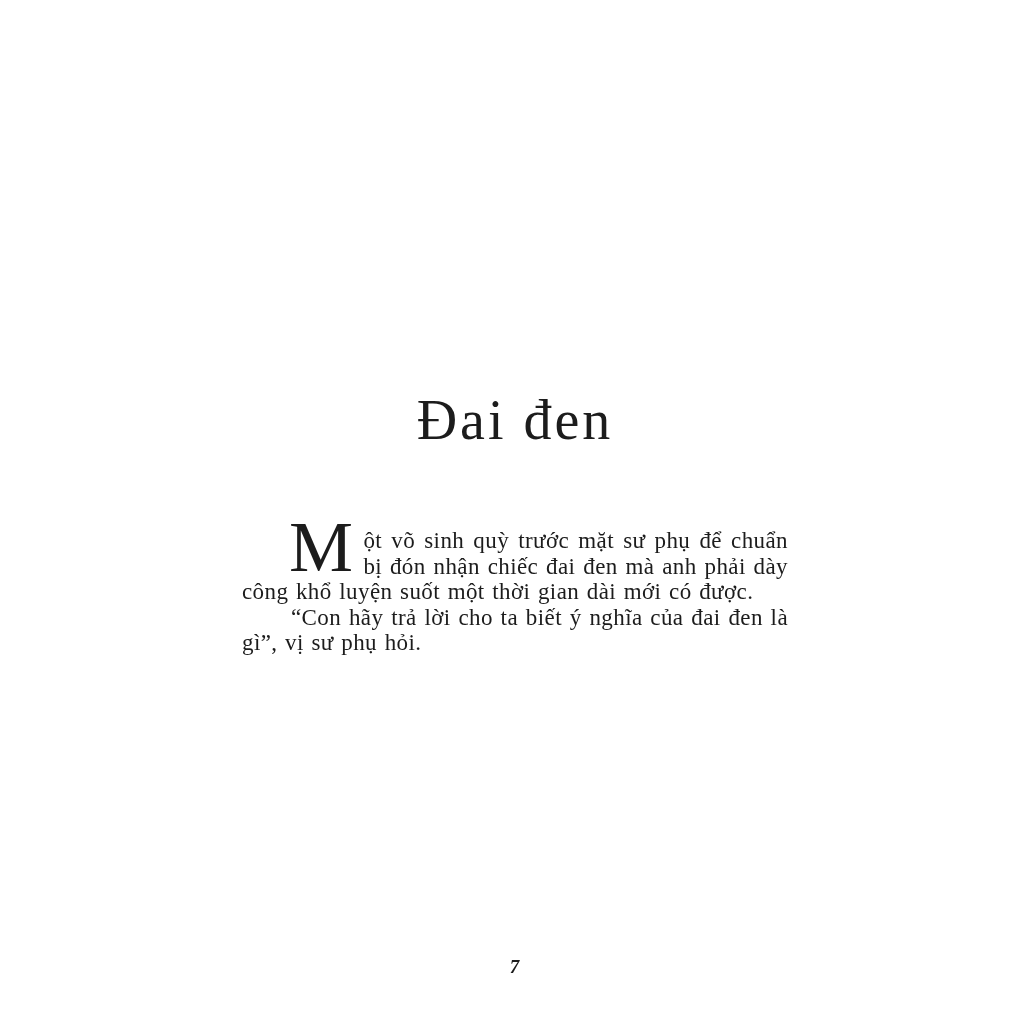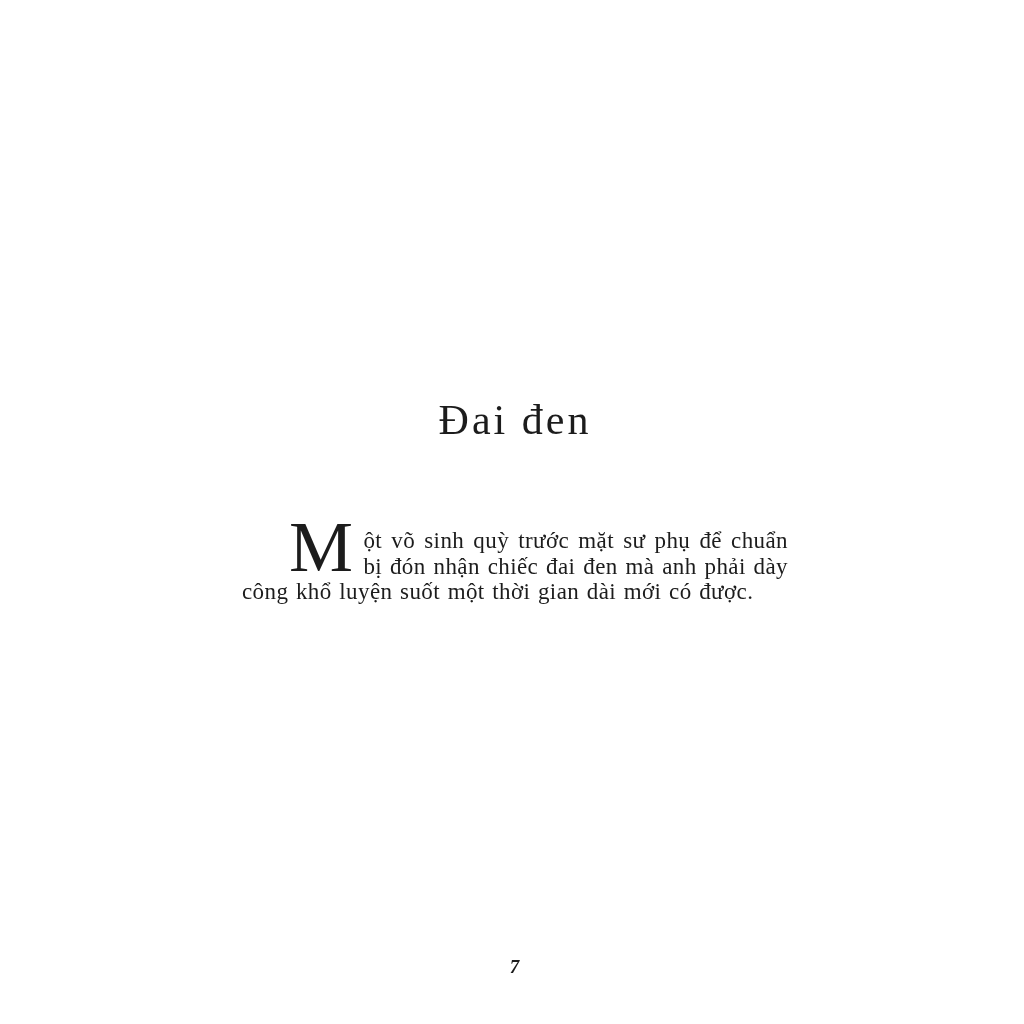--- a/index.html
+++ b/index.html
@@ -17,21 +17,21 @@
     color: #1c1c1c;
   }
   .text-column {
     position: absolute;
     left: 242px;
     top: 396px;
     width: 546px;
   }
   .chapter-title {
     margin: 0;
-    font-size: 42px;
+    font-size: 56px;
     line-height: 48px;
     font-weight: 500;
     text-align: center;
     letter-spacing: 3px;
     color: #1c1c1c;
   }
   .body-text {
     margin-top: 84px;
   }
   .body-text p {
@@ -76,20 +76,21 @@
   <div class="text-column">
 
     <h1 class="chapter-title">Đai đen</h1>
 
     <div class="body-text">
 
       <p class="opening-paragraph"><span class="drop-cap">M</span><span>ột võ sinh quỳ trước mặt sư phụ để chuẩn bị đón nhận chiếc đai đen mà anh phải dày công khổ luyện suốt một thời gian dài mới có được.</span></p>
 
 
 
+      <p>“Con hãy trả lời cho ta biết ý nghĩa của đai đen là gì”, vị sư phụ hỏi.</p>
 
 
 
     </div>
   </div>
 
   <div class="page-number">7</div>
 
 </div>
 

